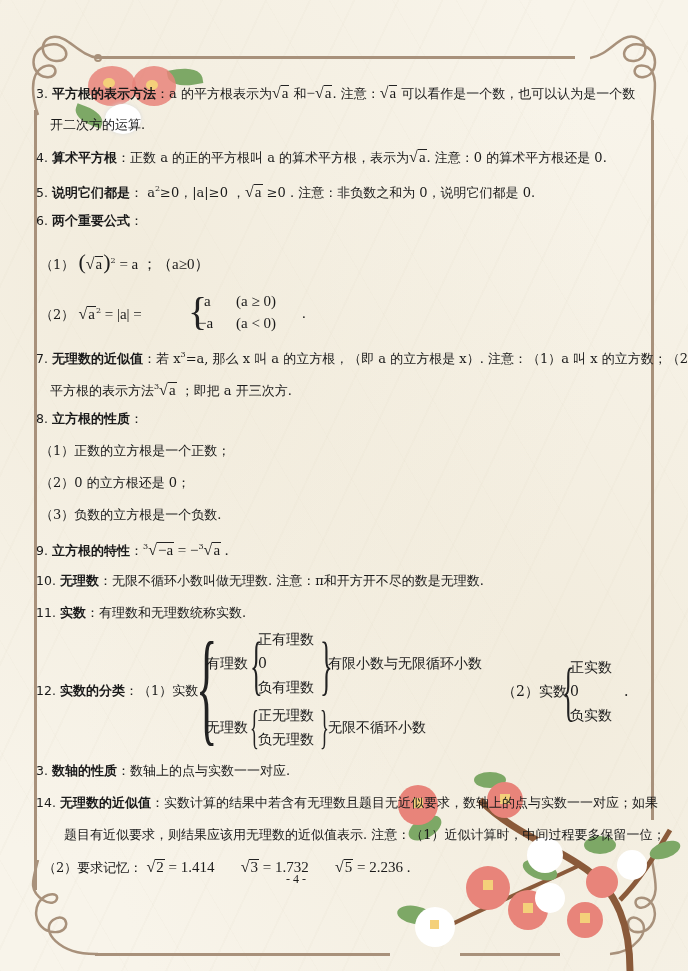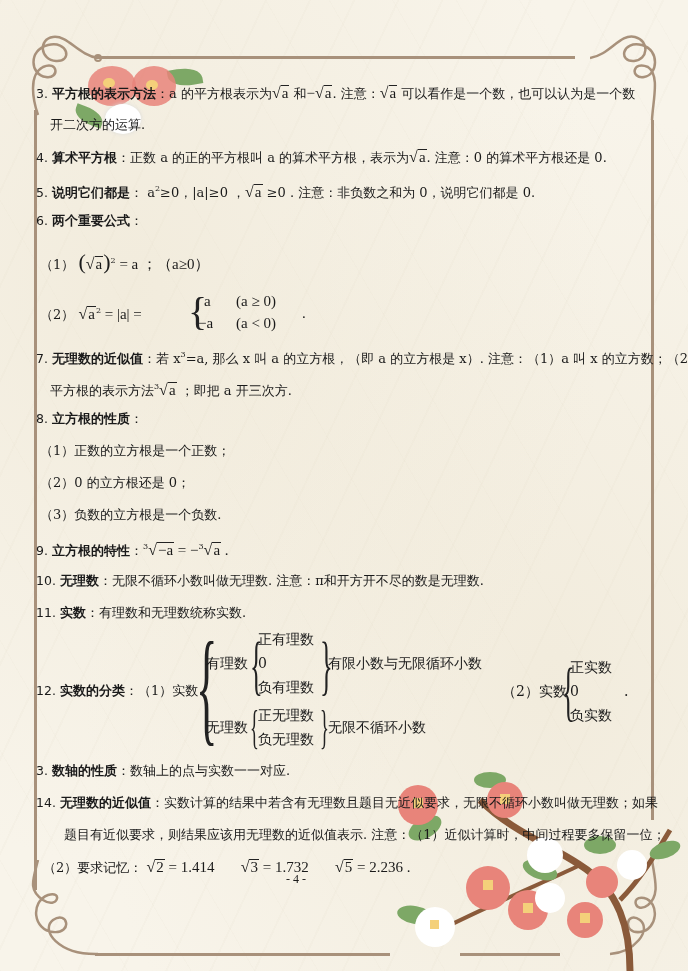--- a/index.html
+++ b/index.html
@@ -201,21 +201,21 @@
     <span class="tree-item" style="left:588px;top:52px">.</span>
   </div>
 
   <div class="line" style="top:684px">
     <span class="num">3.</span>
     <span class="bold">数轴的性质</span><span>：数轴上的点与实数一一对应.</span>
   </div>
 
   <div class="line" style="top:716px">
     <span class="num">14.</span>
-    <span class="bold">无理数的近似值</span><span>：实数计算的结果中若含有无理数且题目无近似要求，无限不循环小数叫做无理数；如果</span>
+    <span class="bold">无理数的近似值</span><span>：实数计算的结果中若含有无理数且题目无近似要求，数轴上的点与实数一一对应；如果</span>
   </div>
   <div class="line" style="top:748px;left:28px">题目有近似要求，则结果应该用无理数的近似值表示. 注意：（1）近似计算时，中间过程要多保留一位；</div>
   <div class="line" style="top:780px;left:7px">
     <span>（2）要求记忆：</span>
     <span class="rad">√</span><span class="sqrt math">2</span><span class="math"> = 1.414</span>
     <span style="display:inline-block;width:18px"></span>
     <span class="rad">√</span><span class="sqrt math">3</span><span class="math"> = 1.732</span>
     <span style="display:inline-block;width:18px"></span>
     <span class="rad">√</span><span class="sqrt math">5</span><span class="math"> = 2.236 .</span>
   </div>

